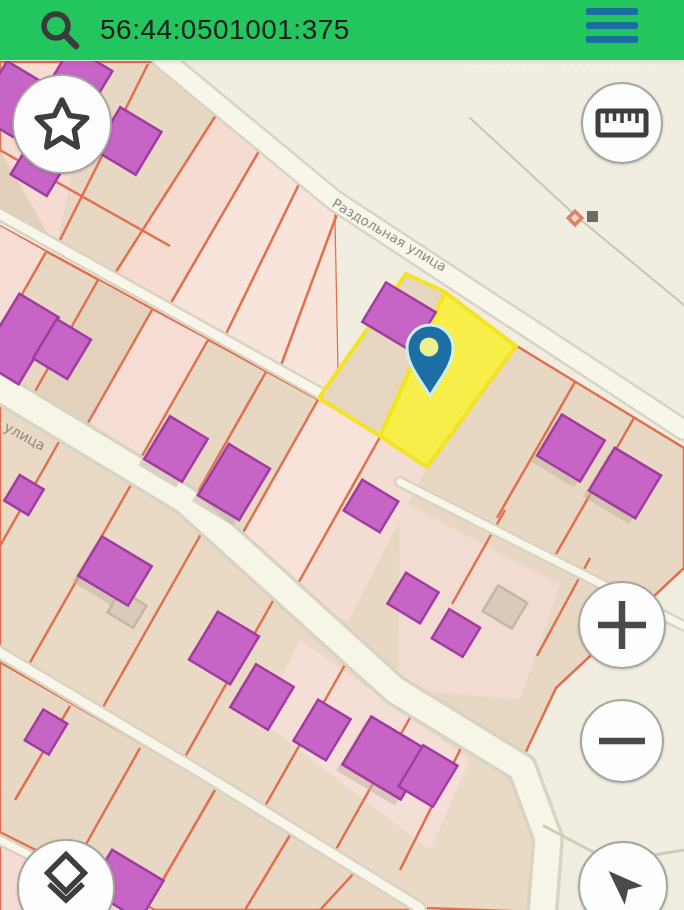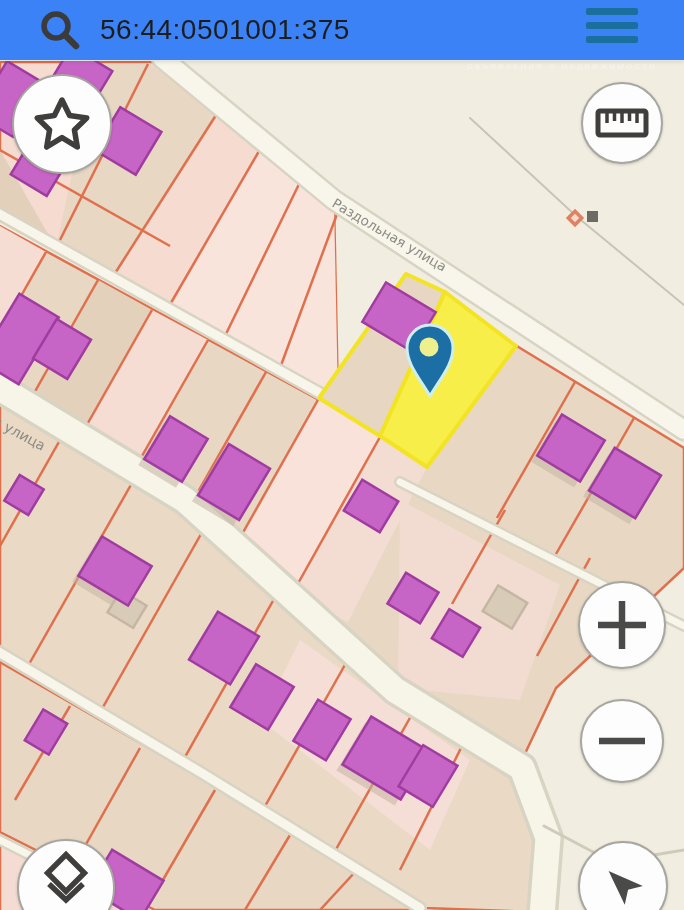--- a/index.html
+++ b/index.html
@@ -1,19 +1,19 @@
 <!DOCTYPE html>
 <html><head>
 <meta charset="utf-8">
 <style>
   html,body{margin:0;padding:0;background:#888;}
   #app{position:relative;width:684px;height:910px;overflow:hidden;background:#f1eee1;
        font-family:"Liberation Sans",sans-serif;}
   
-  #topbar{position:absolute;left:0;top:0;width:684px;height:60px;background:#3b82f6;
+  #topbar{position:absolute;left:0;top:0;width:684px;height:60px;background:#22c55e;
           border-bottom:1px solid #e4e3de;box-shadow:0 1px 4px rgba(0,0,0,.12);z-index:30;}
   #search-ic{position:absolute;left:36px;top:6px;}
   #cadnum{position:absolute;left:98px;top:0;width:420px;height:58px;border:0;outline:none;
           background:transparent;font-family:"Liberation Sans",sans-serif;font-size:28px;
           color:#1d1d1d;letter-spacing:.5px;}
   #menu-btn{position:absolute;right:44px;top:4px;width:54px;height:46px;cursor:pointer;z-index:32;}
   #menu-btn span{position:absolute;left:0;width:52px;height:7px;border-radius:2px;background:#1b6f9e;}
   #menu-btn span:nth-child(1){top:4px}#menu-btn span:nth-child(2){top:18px}#menu-btn span:nth-child(3){top:32px}
   
   #wm{position:absolute;right:6px;top:24px;width:232px;z-index:25;color:#fff;pointer-events:none;

